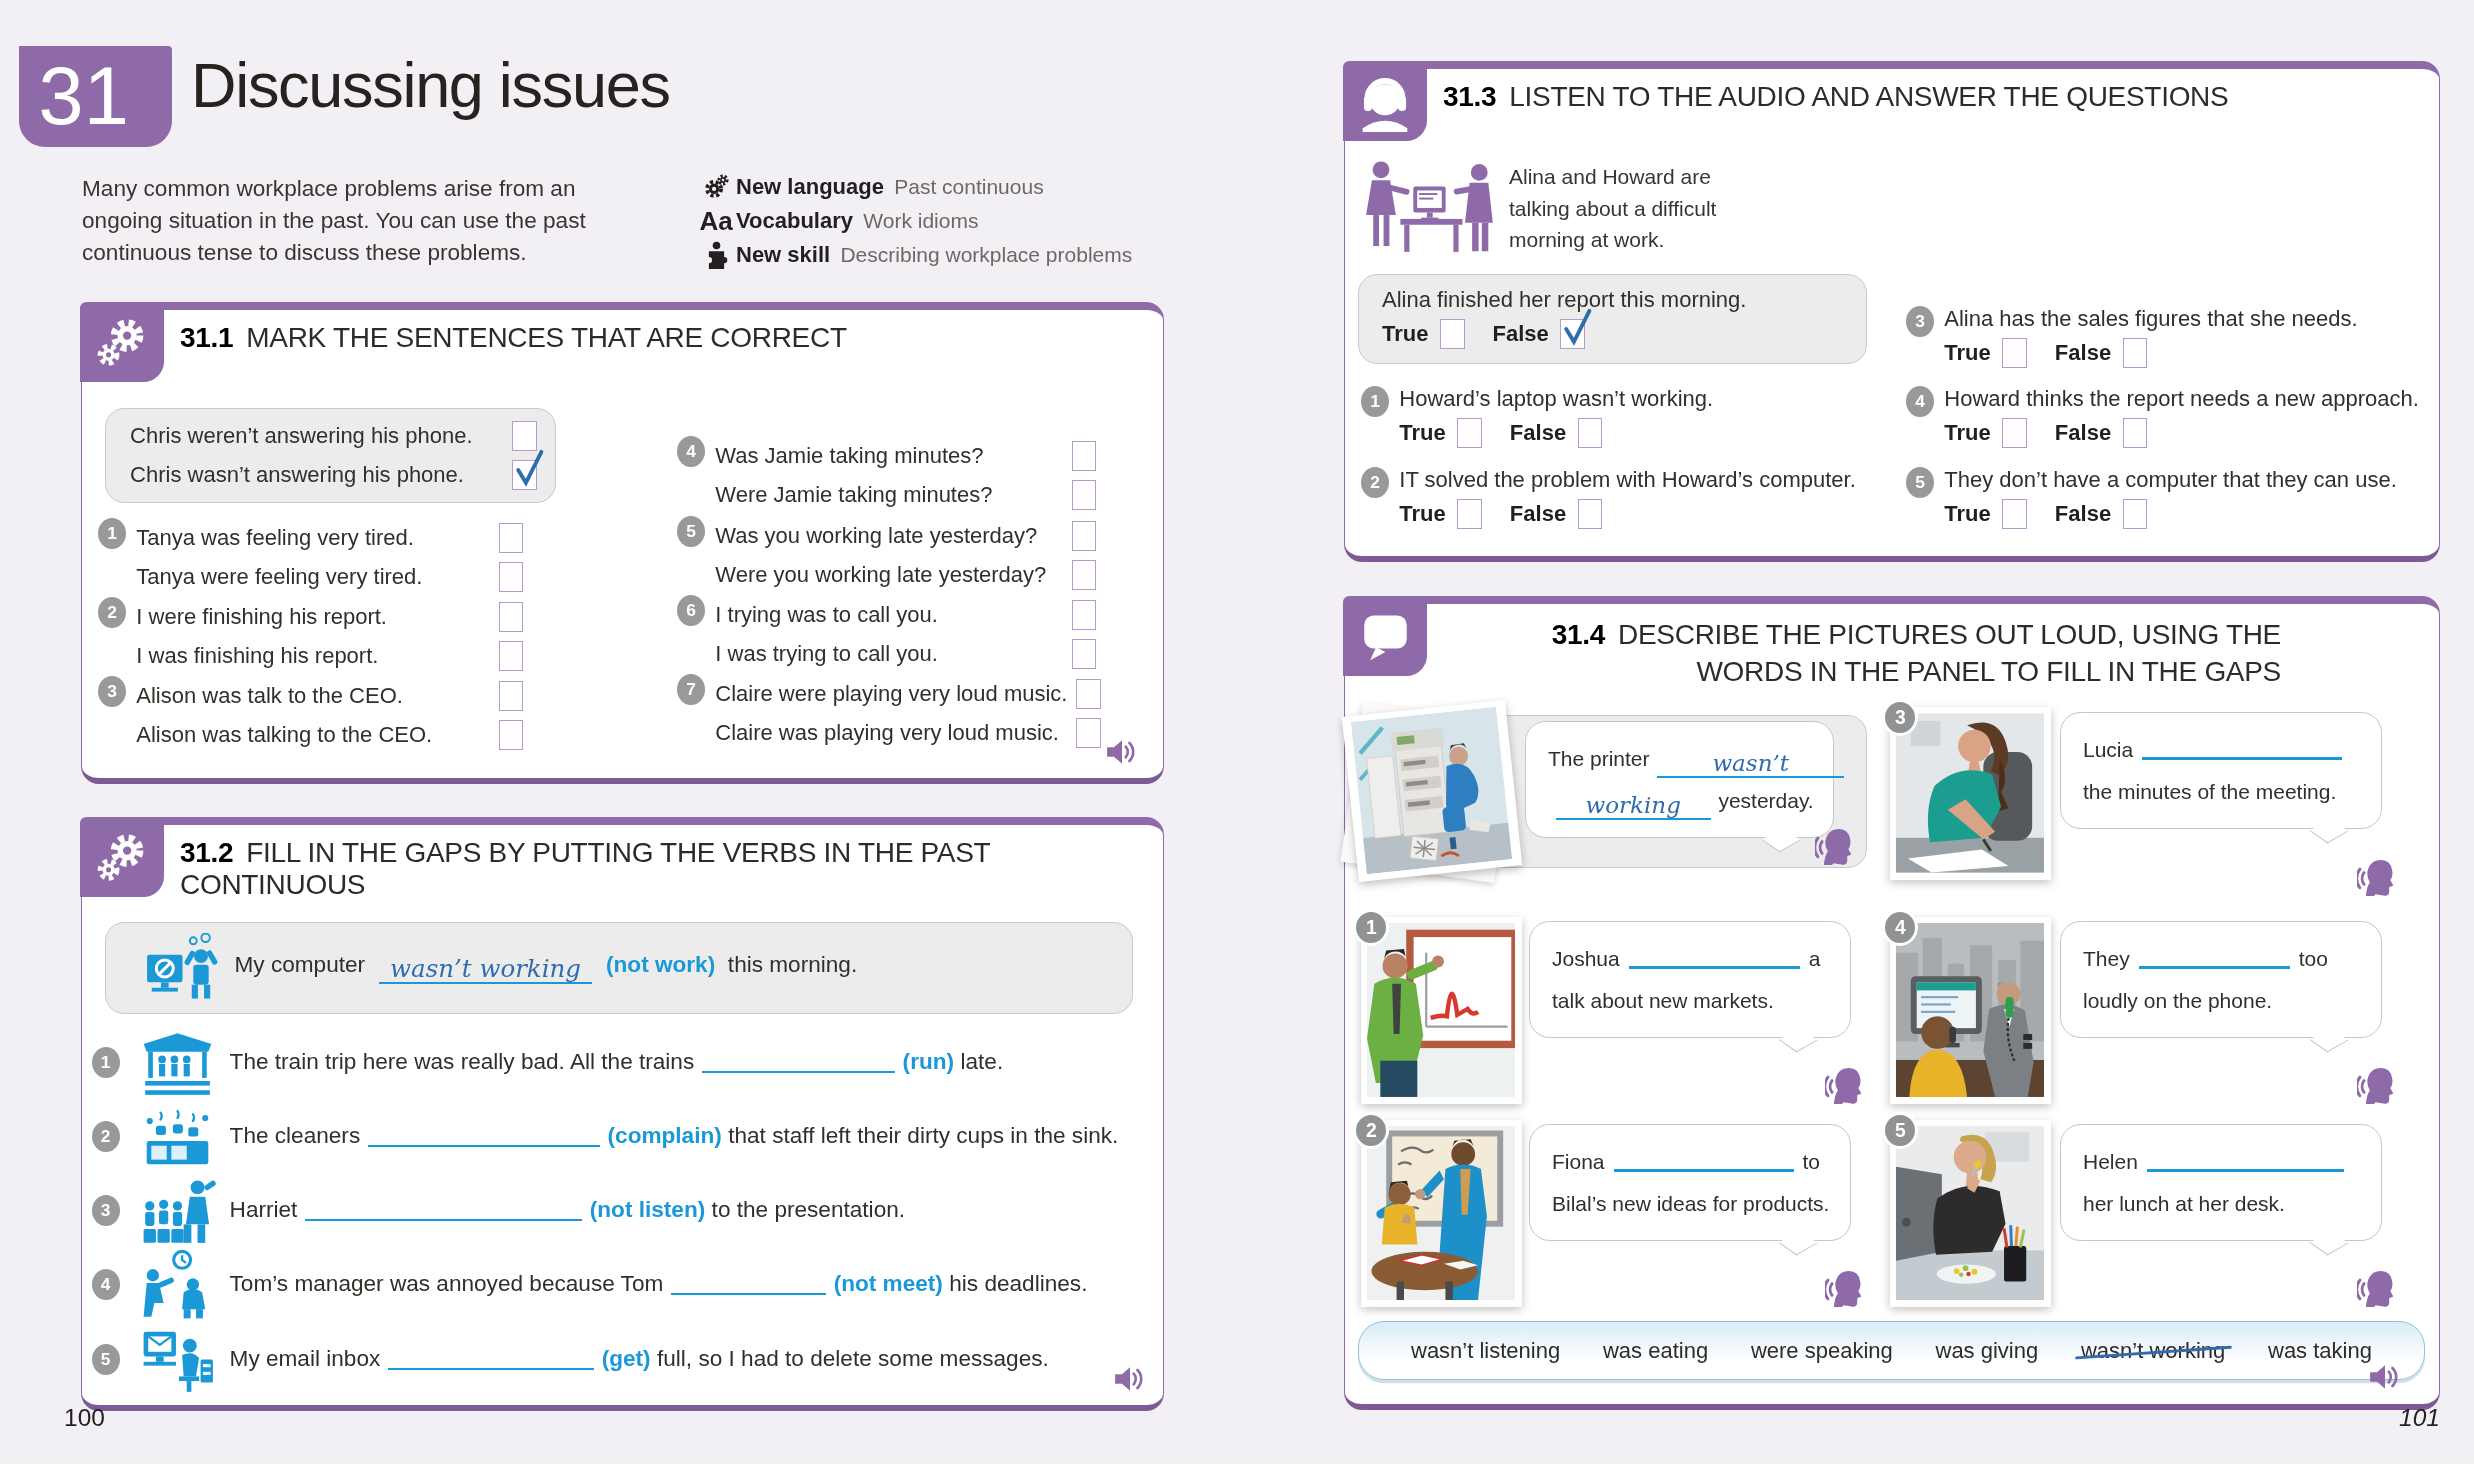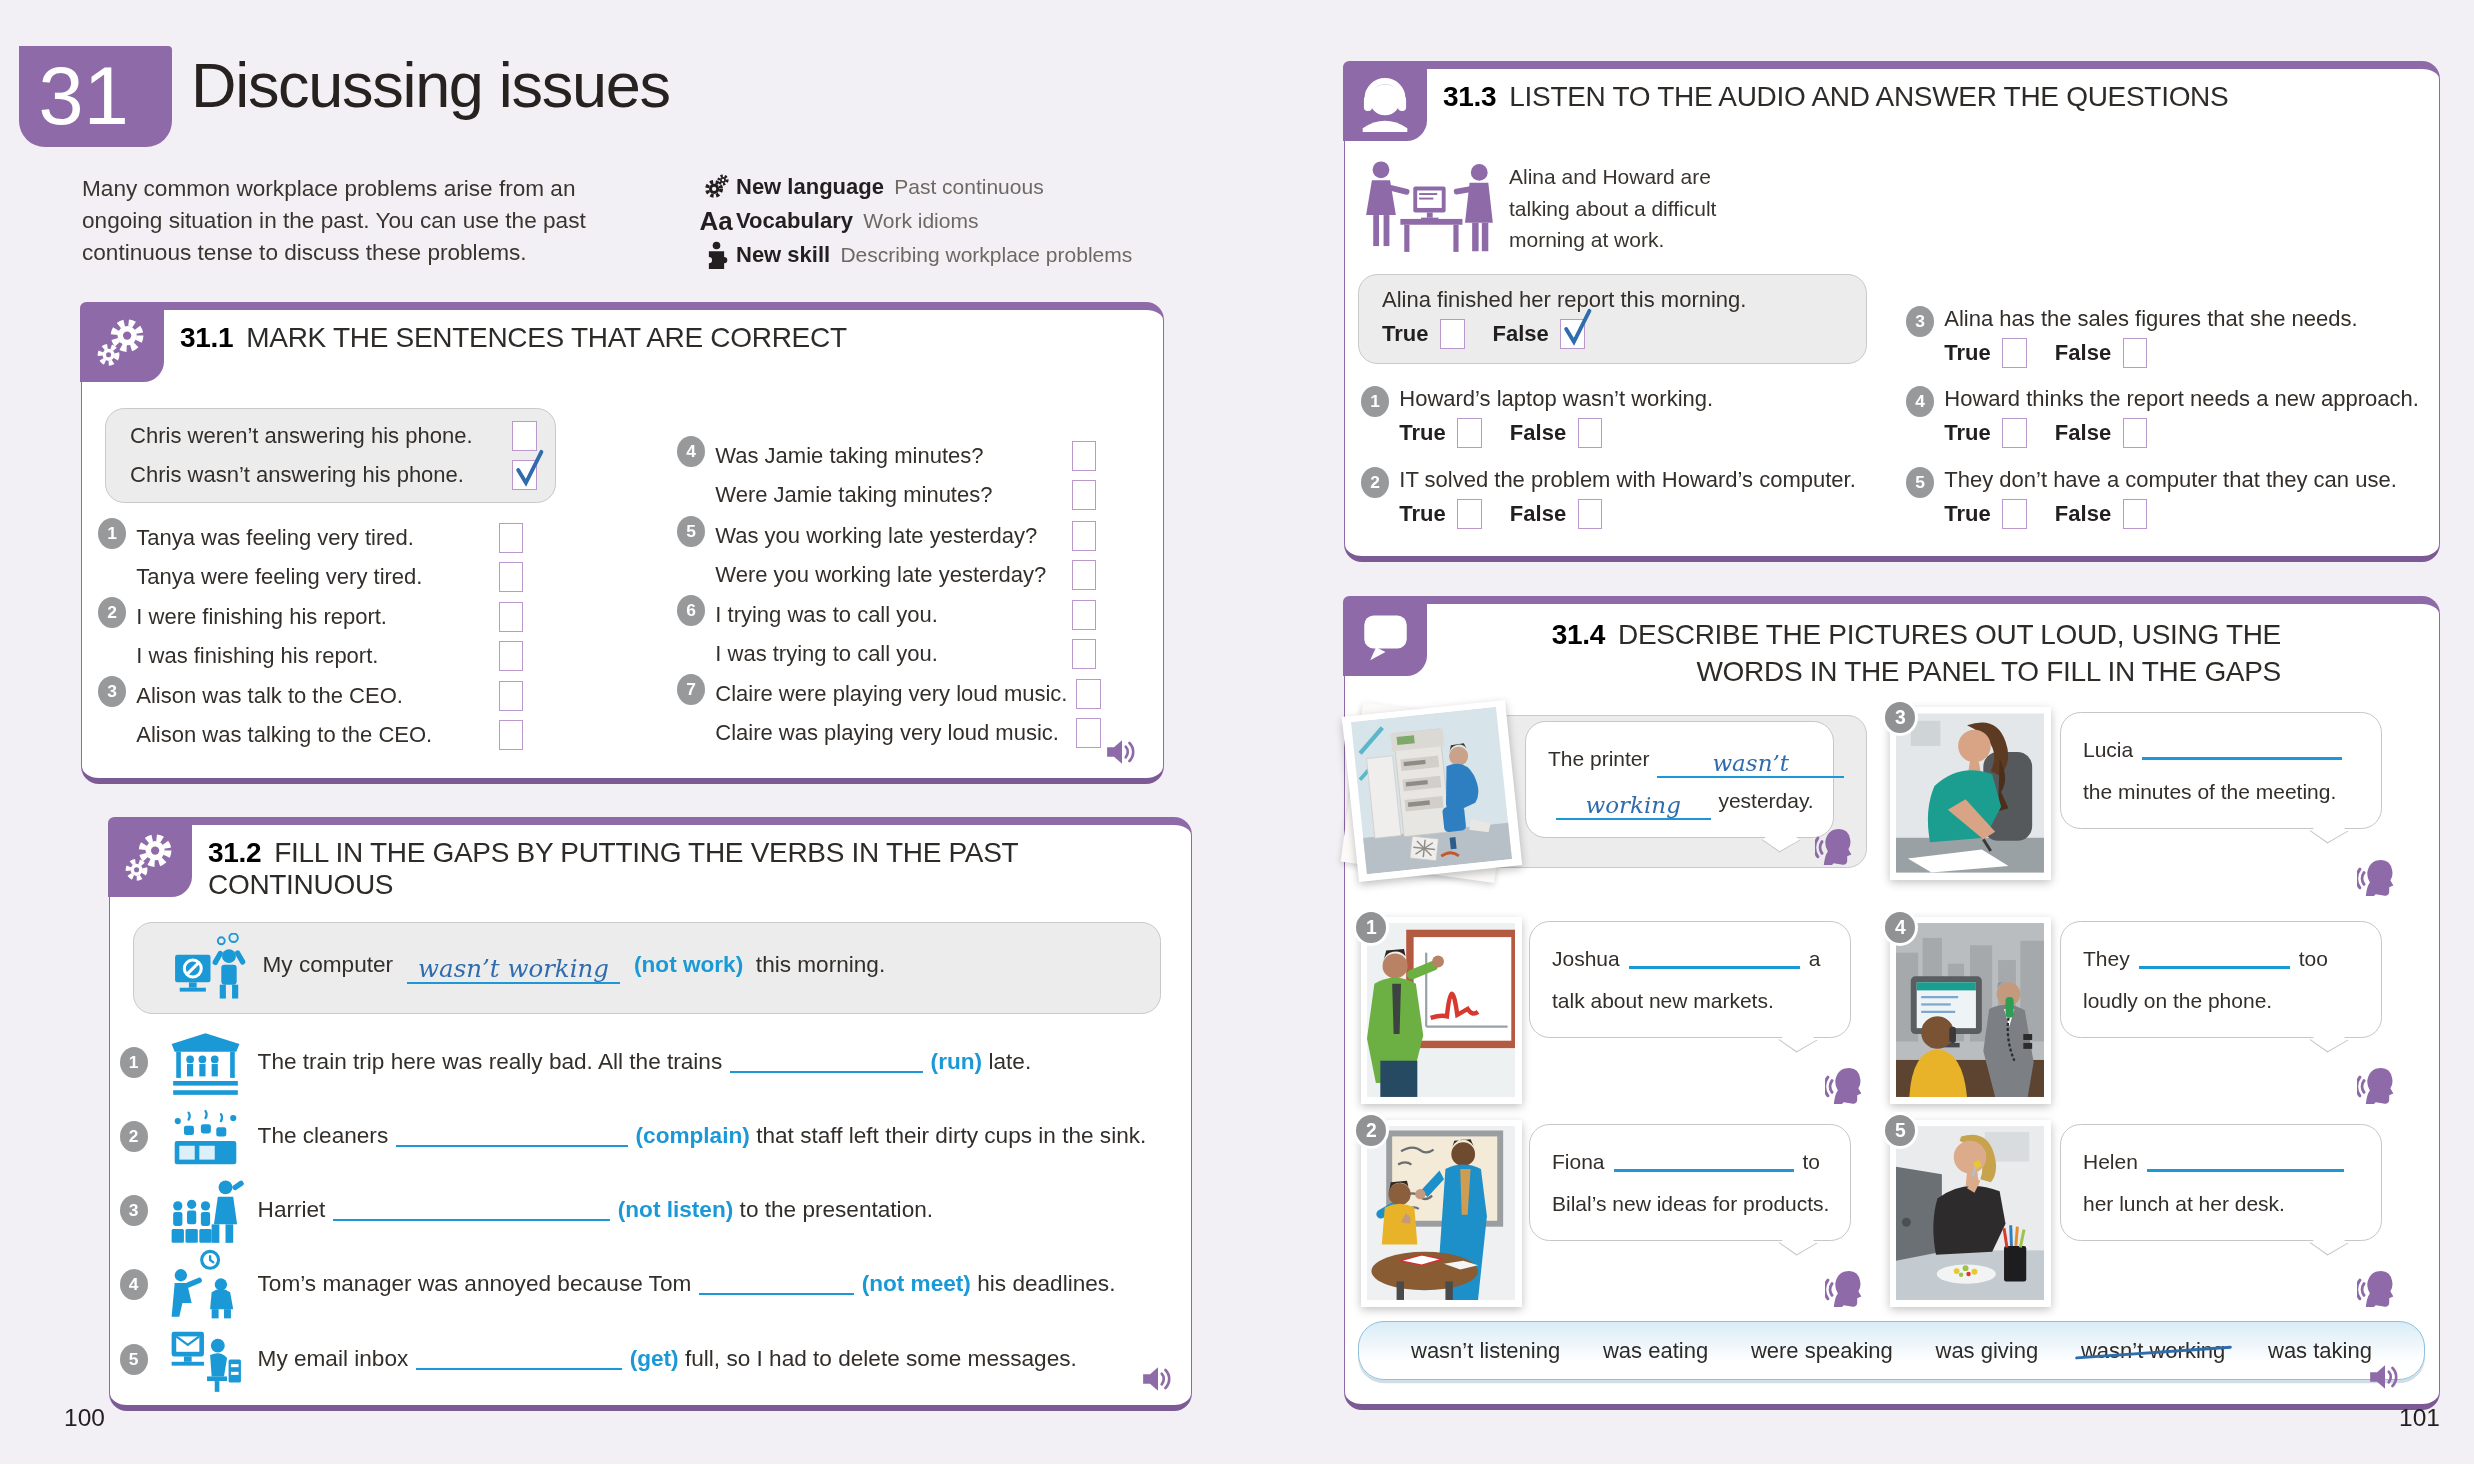--- a/index.html
+++ b/index.html
@@ -260,21 +260,21 @@
           </div>
       </div>
     </div>
 
     <svg class="speaker" style="left:1023px;top:428px;" viewBox="0 0 64 52">
         <polygon points="4,17 17,17 32,4 32,48 17,35 4,35" fill="#8e6ba8"></polygon>
         <path d="M39,16 a15,15 0 0 1 0,20 M46,9 a24,24 0 0 1 0,34" stroke="#8e6ba8" stroke-width="5" fill="none" stroke-linecap="round"></path>
       </svg>
   </div>
 
-  <div class="exbox" style="left:81px;top:817px;width:1083px;height:594px;margin-left:28px;">
+  <div class="exbox" style="left:81px;top:817px;width:1083px;height:594px;">
     <div class="exicon">
       <svg width="64" height="64" viewBox="0 0 100 100">
           <g transform="translate(58,40)">
             <circle r="20" fill="none" stroke="#fff" stroke-width="11" stroke-dasharray="9 7"></circle>
             <circle r="15" fill="#fff"></circle>
             <circle r="6.5" fill="#8e6ba8"></circle>
           </g>
           <g transform="translate(29,70)">
             <circle r="13" fill="none" stroke="#fff" stroke-width="8" stroke-dasharray="7 6"></circle>
             <circle r="9.5" fill="#fff"></circle>
@@ -798,17 +798,17 @@
       <span class="pword struck">wasn’t working</span>
       <span class="pword">was taking</span>
     </div>
 
     <svg class="speaker" style="left:1023px;top:759px;" viewBox="0 0 64 52">
         <polygon points="4,17 17,17 32,4 32,48 17,35 4,35" fill="#8e6ba8"></polygon>
         <path d="M39,16 a15,15 0 0 1 0,20 M46,9 a24,24 0 0 1 0,34" stroke="#8e6ba8" stroke-width="5" fill="none" stroke-linecap="round"></path>
       </svg>
   </div>
 
-  <div class="pagenum" style="left:2385px;top:1404px;width:55px;text-align:right;">101</div>
+  <div class="pagenum" style="left:2385px;top:1404px;width:55px;text-align:right;font-style:italic;">101</div>
 
   <div class="botband"></div>
 </div>
 
 
 </body></html>

